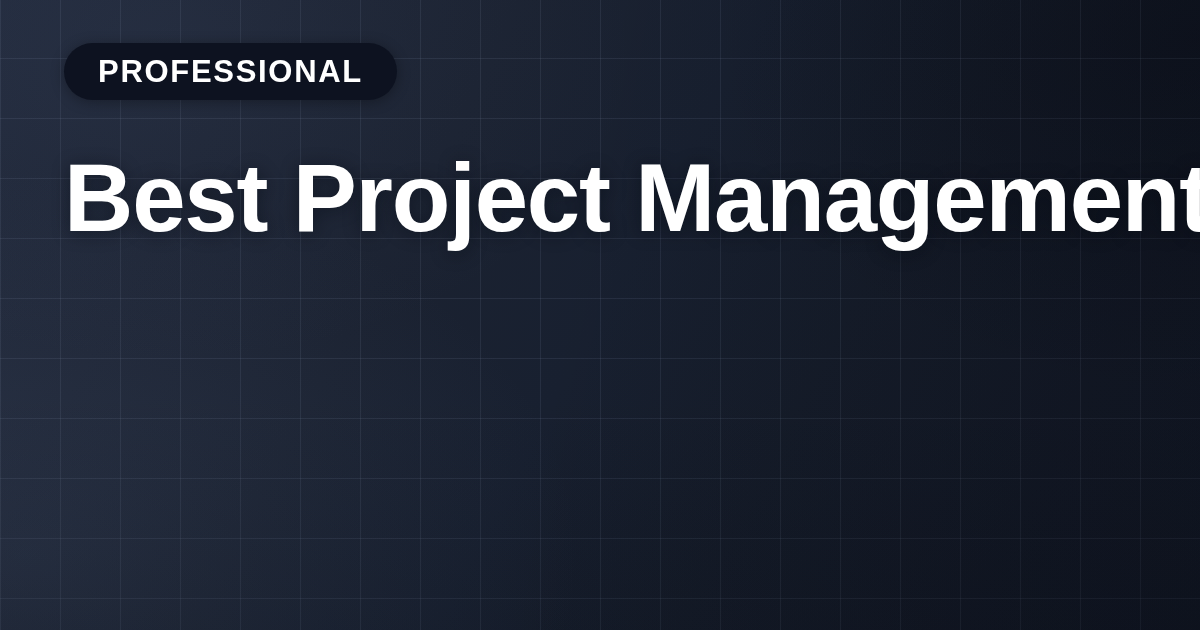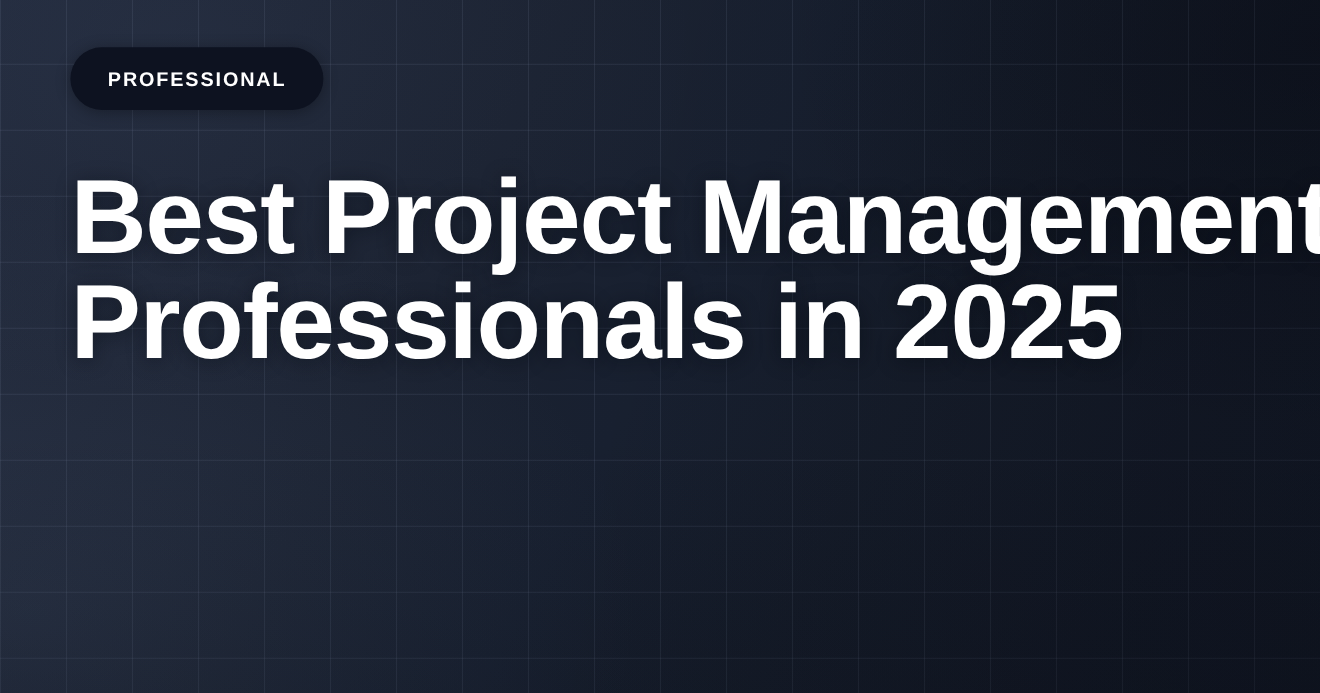--- a/index.html
+++ b/index.html
@@ -78,21 +78,21 @@
     align-items:center;
     justify-content:center;
     height:57px;
     padding:0 34px;
     border-radius:999px;
     background:#0d1220;
     box-shadow:0 2px 14px rgba(0,0,0,0.32);
   }
   .badge-label {
     color:#ffffff;
-    font-size:18px;
+    font-size:31px;
     font-weight:bold;
     letter-spacing:1.7px;
     line-height:1;
     text-transform:uppercase;
     white-space:nowrap;
   }
 
   
   .headline {
     margin-top:50px;
@@ -116,17 +116,16 @@
   <div class="hero-vignette"></div>
 
   <div class="hero-content">
 
     <div class="badge">
       <span class="badge-label">PROFESSIONAL</span>
     </div>
 
     <h1 class="headline">
       <span class="headline-line">Best Project Management</span>
-      <span class="headline-line">Professionals in 2025</span>
     </h1>
 
   </div>
 </div>
 
 </body></html>

